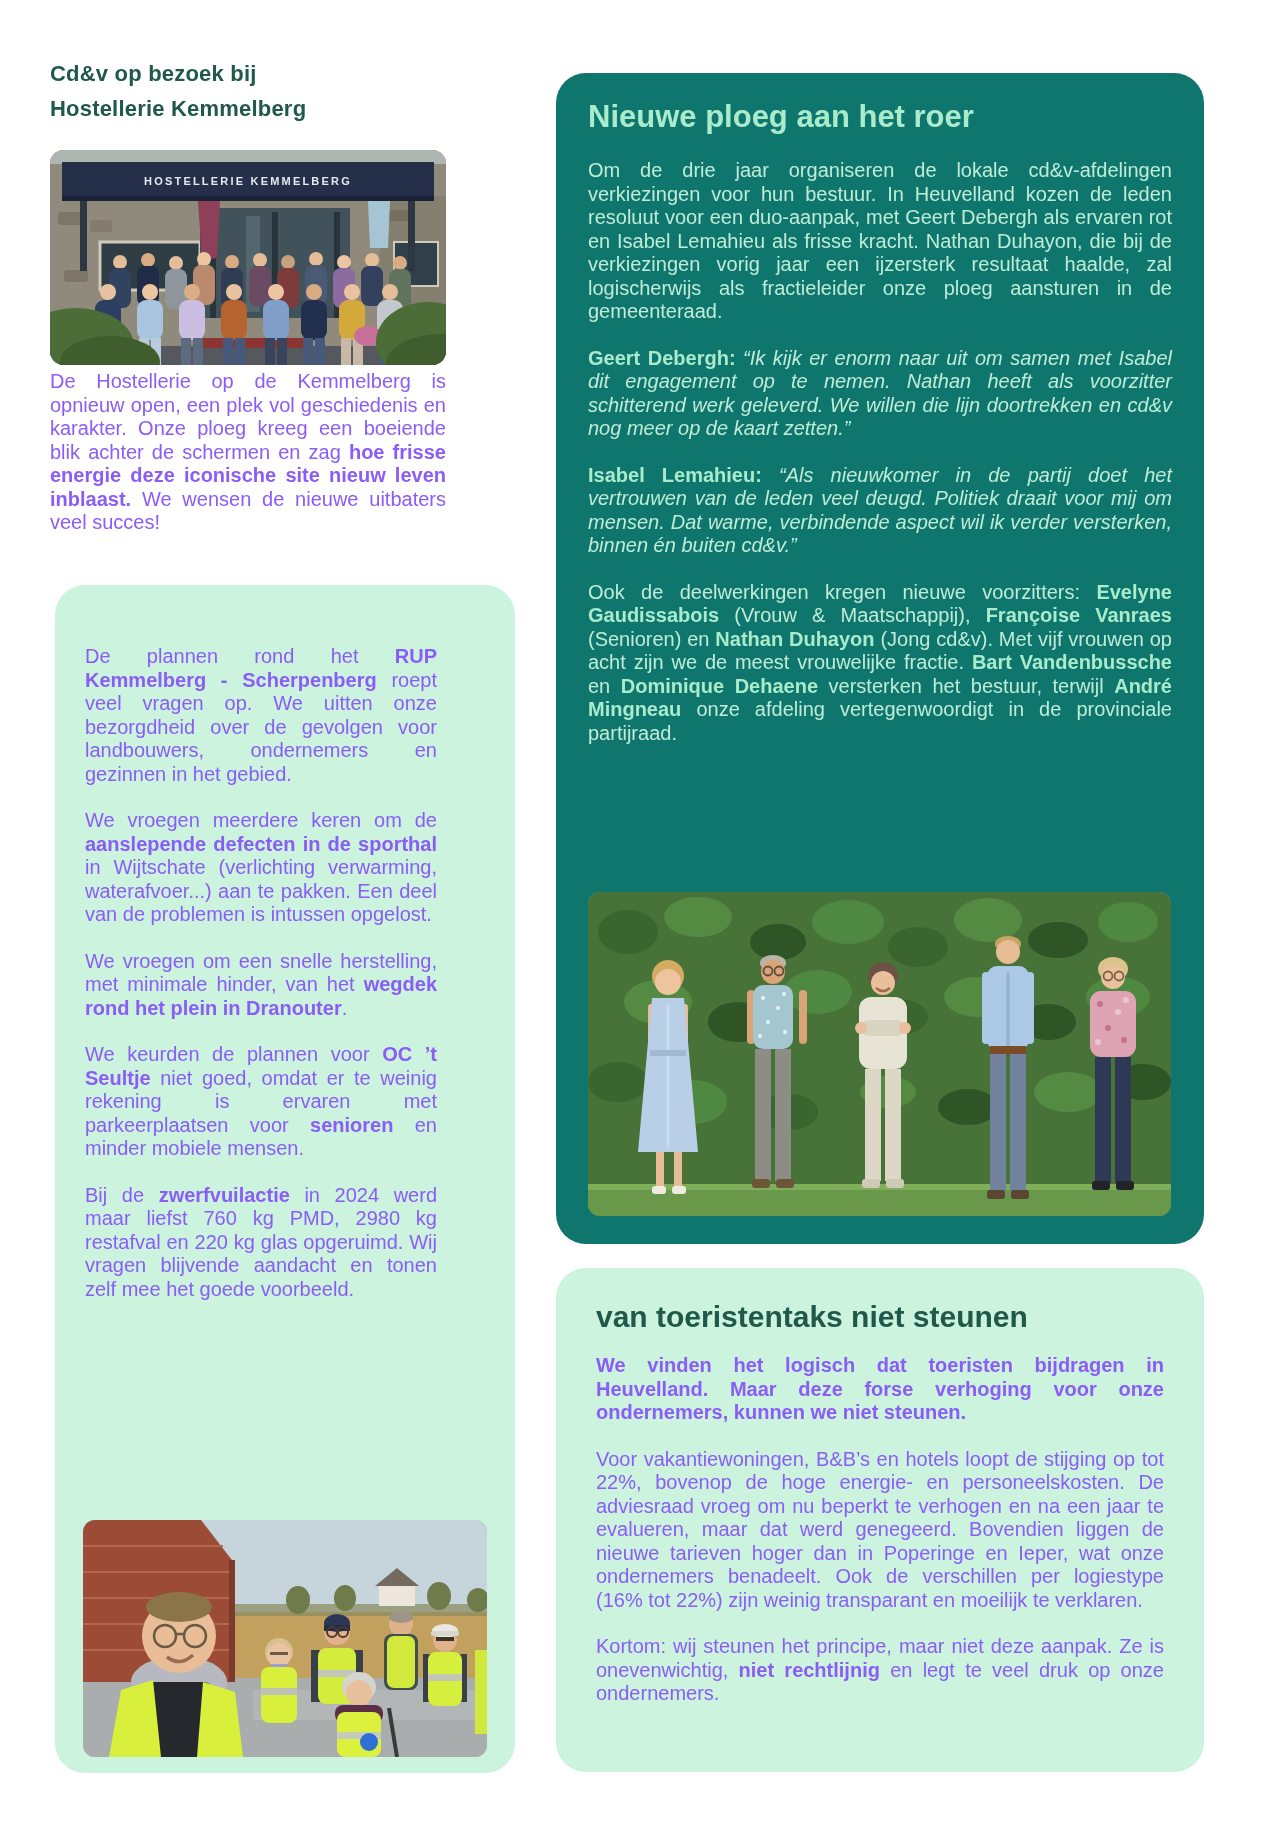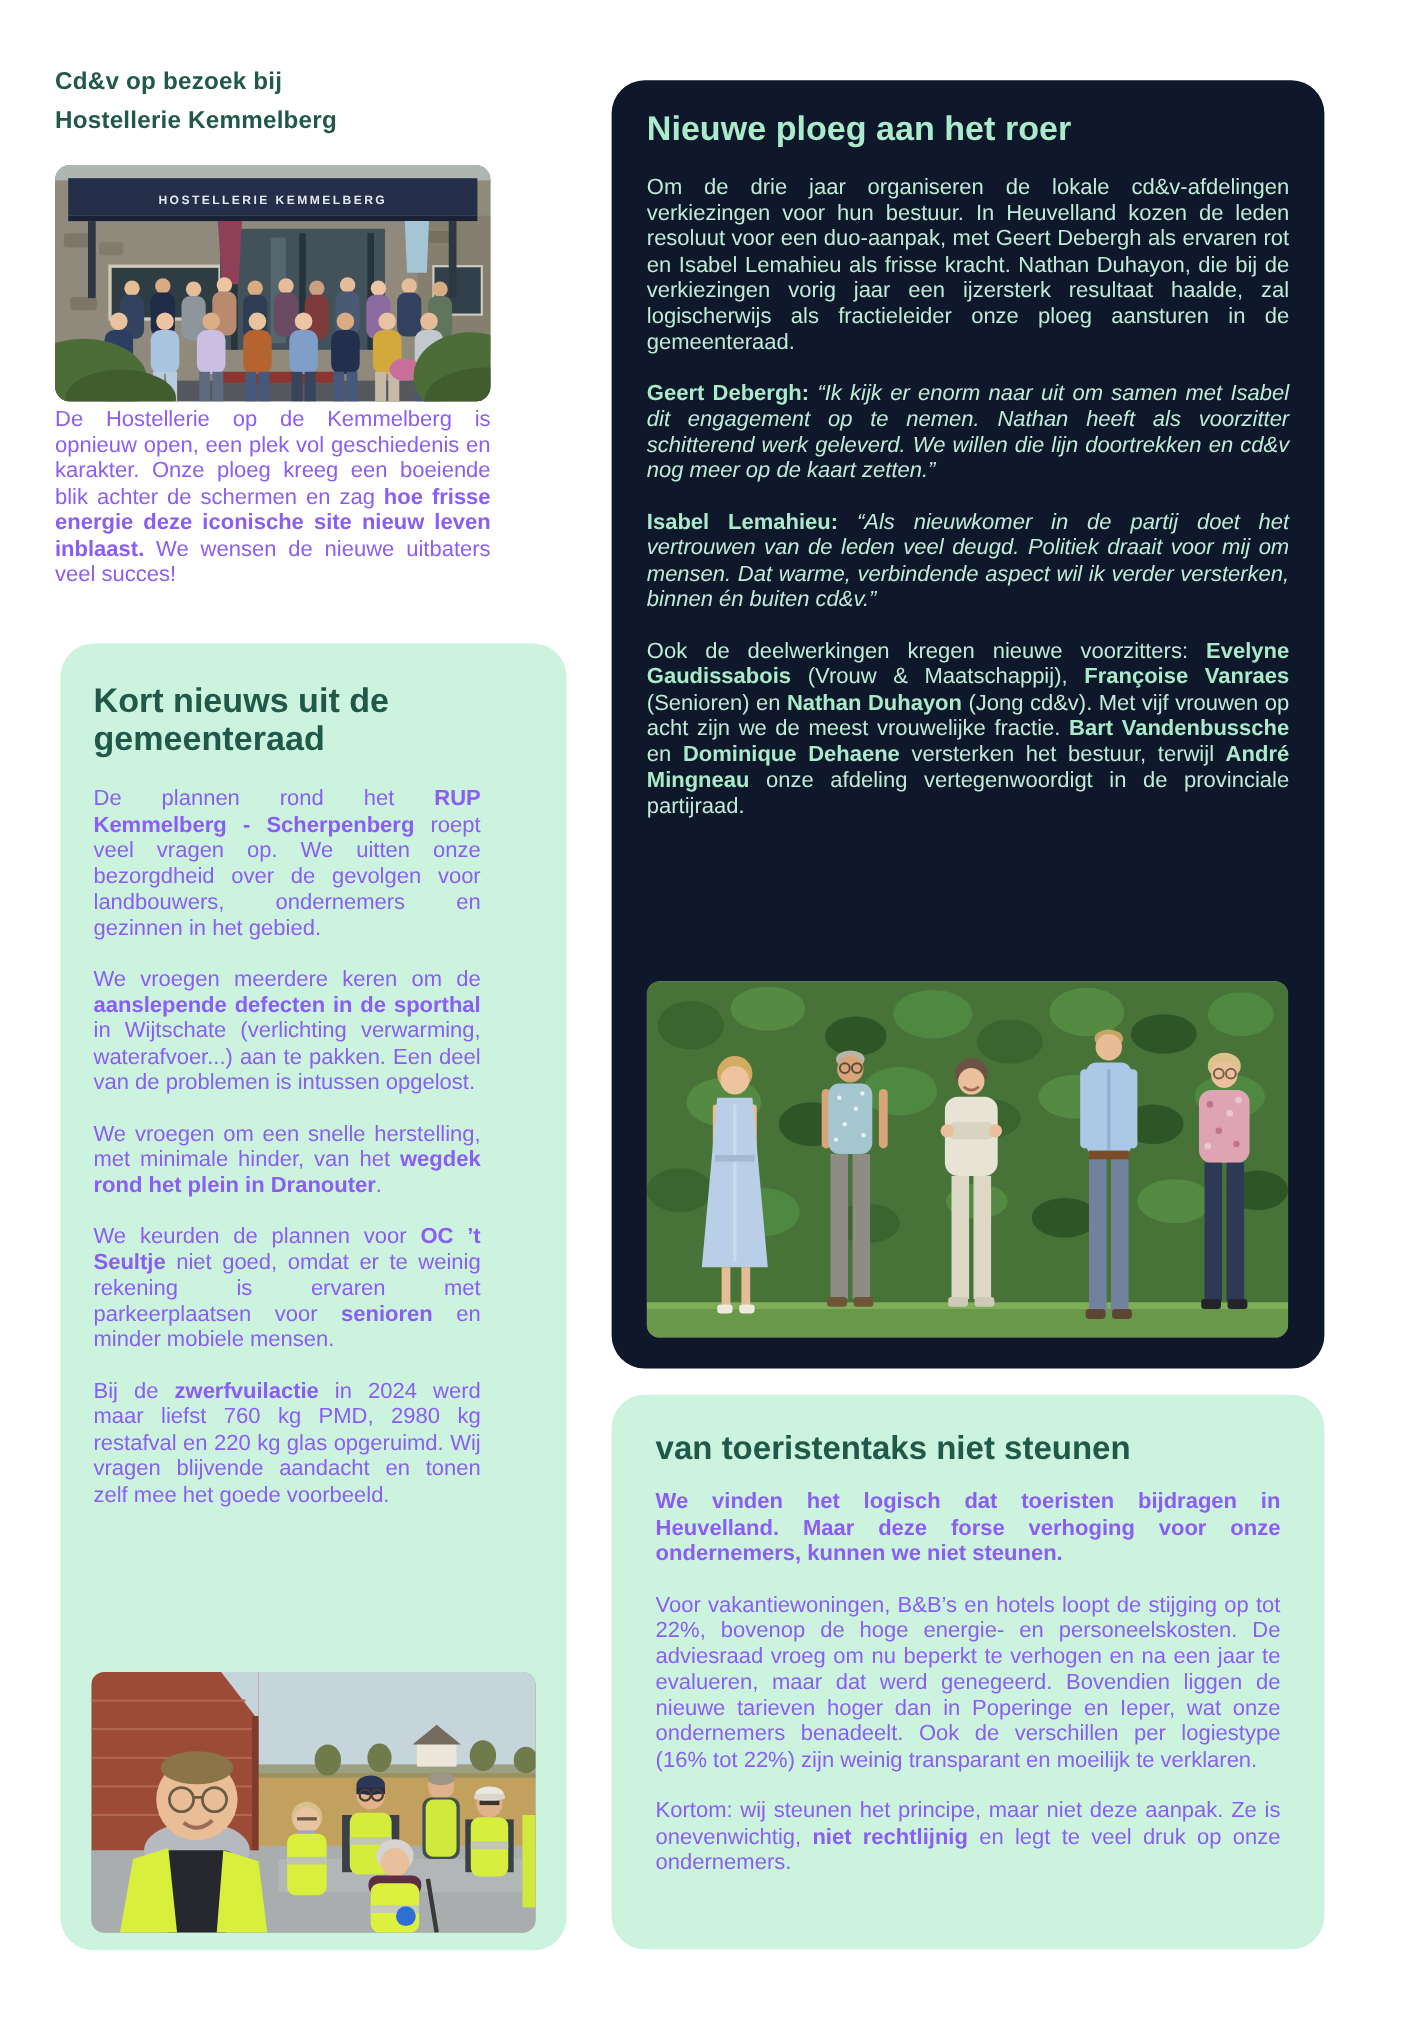--- a/index.html
+++ b/index.html
@@ -15,21 +15,21 @@
   .mintbody{color:#bfecd7;}
   .b{font-weight:700;}
   .i{font-style:italic;}
   .dark .b{color:#a9ebcb;}
   .photo{position:absolute;overflow:hidden;border-radius:14px;background:#9aa39b;}
   .photo svg{display:block;width:100%;height:100%;}
   .photo1{left:50px;top:150px;width:396px;height:215px;}
   .intro-left{position:absolute;left:50px;top:370px;width:396px;}
   .box{position:absolute;border-radius:30px;box-sizing:border-box;}
   .light{background:#cbf3de;}
-  .dark{background:#0f172a;}
+  .dark{background:#0f766e;}
   .kort{left:55px;top:585px;width:460px;height:1188px;padding:34px 0 0 30px;}
   .kort .h2{width:345px;}
   .kort .stack{width:352px;margin-top:26px;}
   .stack > p + p{margin-top:23px;}
   .photo2{left:83px;top:1520px;width:404px;height:237px;border-radius:12px;}
   .nieuwe{left:556px;top:73px;width:648px;height:1171px;padding:26px 32px 0 32px;}
   .nieuwe .stack{margin-top:25px;}
   .photo3{left:588px;top:892px;width:583px;height:324px;border-radius:12px;}
   .taks{left:556px;top:1268px;width:648px;height:504px;padding:32px 40px 0 40px;}
   .taks .h2{font-size:30px;line-height:34px;}
@@ -171,24 +171,20 @@
       <ellipse cx="26" cy="196" rx="58" ry="38" fill="#4c6d38"></ellipse>
       <ellipse cx="60" cy="212" rx="50" ry="26" fill="#3f5d2d"></ellipse>
       <ellipse cx="378" cy="192" rx="52" ry="40" fill="#4c6d38"></ellipse>
       <ellipse cx="392" cy="214" rx="56" ry="30" fill="#3f5d2d"></ellipse>
     </svg>
   </div>
 
   <p class="body intro-left"><span>De Hostellerie op de Kemmelberg is opnieuw open, een plek vol geschiedenis en karakter. Onze ploeg kreeg een boeiende blik achter de schermen en zag </span><span class="b">hoe frisse energie deze iconische site nieuw leven inblaast.</span><span> We wensen de nieuwe uitbaters veel succes!</span></p>
 
   <section class="box light kort">
-    <h2 class="h2">
-      <span class="line">Kort nieuws uit de</span>
-      <span class="line">gemeenteraad</span>
-    </h2>
     <div class="stack">
       <p class="body"><span>De plannen rond het </span><span class="b">RUP Kemmelberg - Scherpenberg</span><span> roept veel vragen op. We uitten onze bezorgdheid over de gevolgen voor landbouwers, ondernemers en gezinnen in het gebied.</span></p>
       <p class="body"><span>We vroegen meerdere keren om de </span><span class="b">aanslepende defecten in de sporthal</span><span> in Wijtschate (verlichting verwarming, waterafvoer...) aan te pakken. Een deel van de problemen is intussen opgelost.</span></p>
       <p class="body"><span>We vroegen om een snelle herstelling, met minimale hinder, van het </span><span class="b">wegdek rond het plein in Dranouter</span><span>.</span></p>
       <p class="body"><span>We keurden de plannen voor </span><span class="b">OC ’t Seultje</span><span> niet goed, omdat er te weinig rekening is ervaren met parkeerplaatsen voor </span><span class="b">senioren</span><span> en minder mobiele mensen.</span></p>
       <p class="body"><span>Bij de </span><span class="b">zwerfvuilactie</span><span> in 2024 werd maar liefst 760 kg PMD, 2980 kg restafval en 220 kg glas opgeruimd. Wij vragen blijvende aandacht en tonen zelf mee het goede voorbeeld.</span></p>
     </div>
   </section>
 
   <div class="photo photo2">

